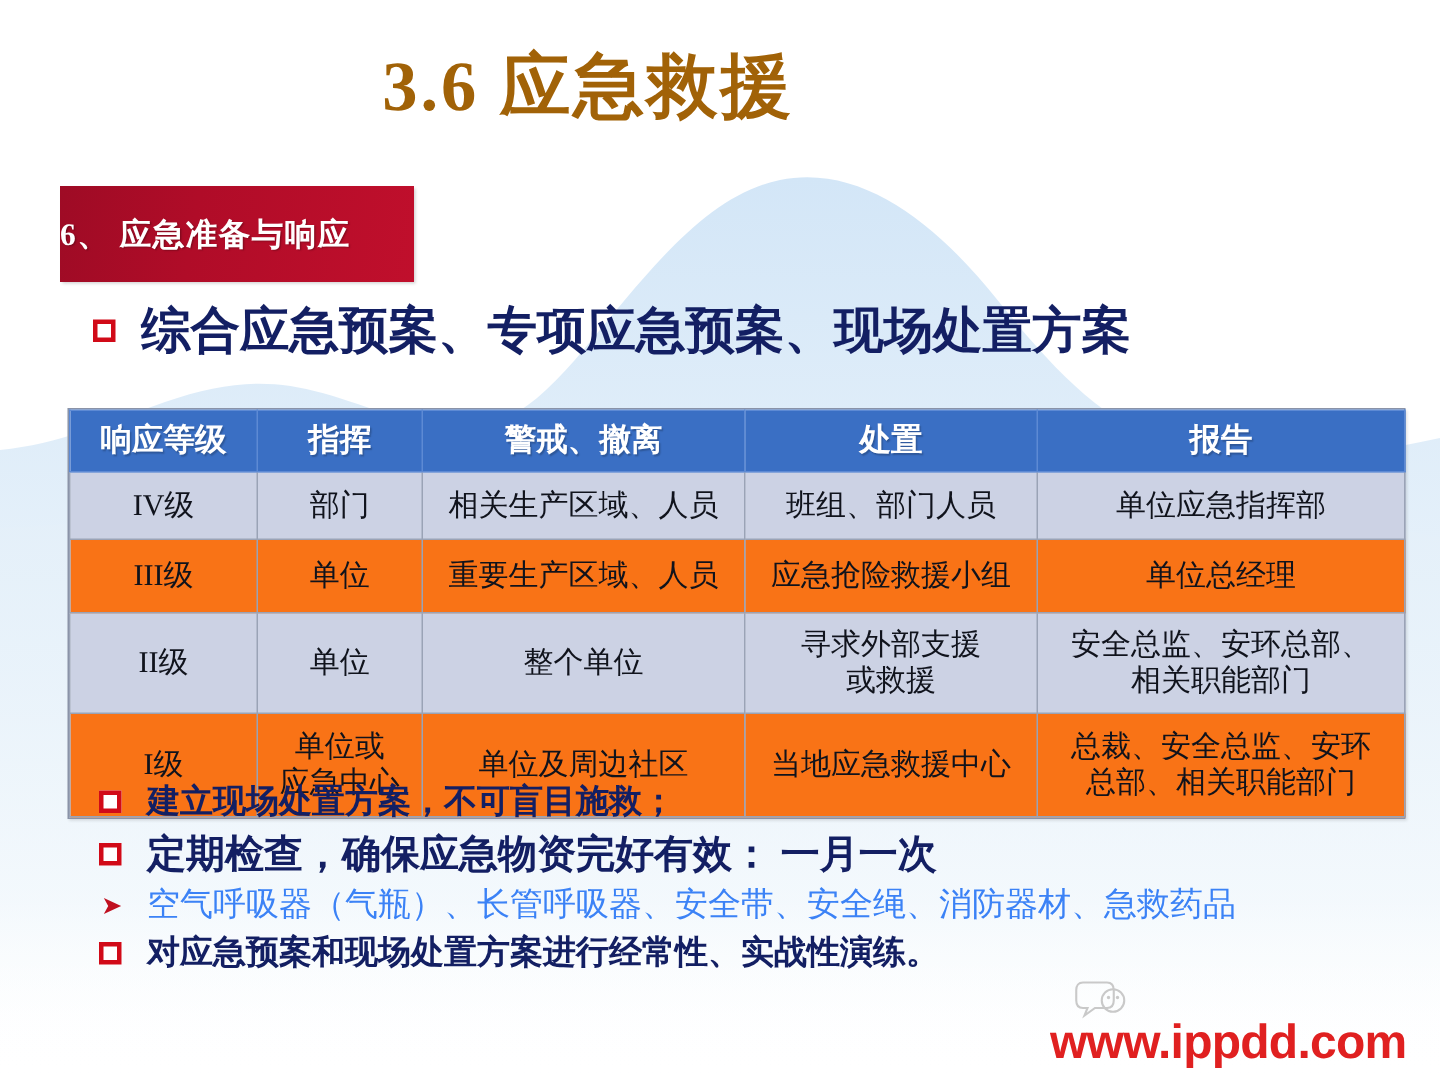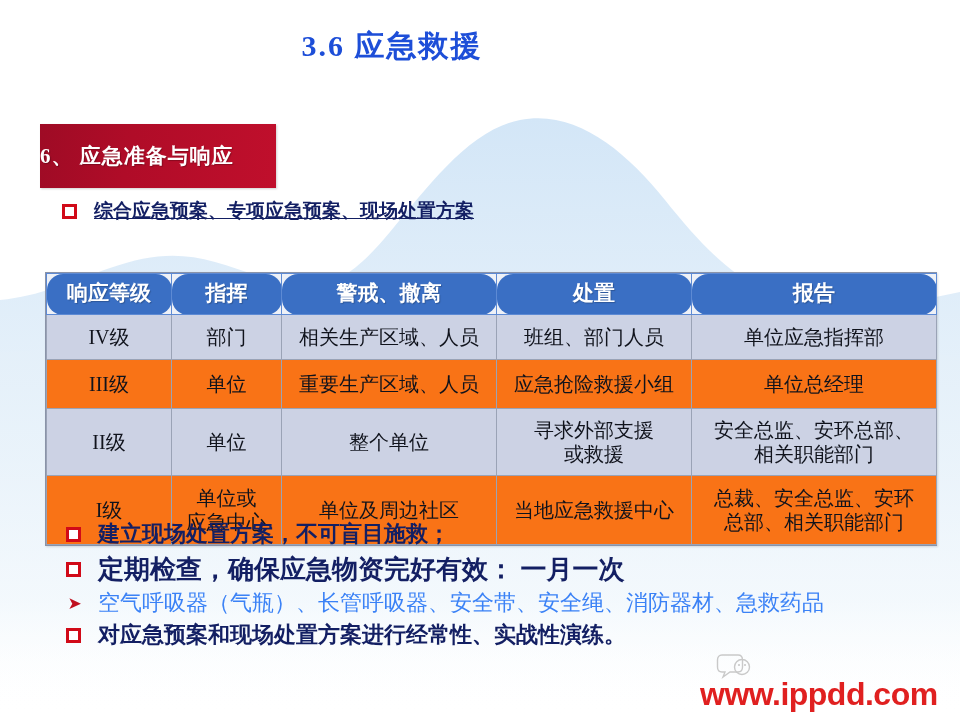--- a/index.html
+++ b/index.html
@@ -33,24 +33,24 @@
     pointer-events: none;
   }
 
   
   #title {
     position: absolute;
     left: 0;
     top: 26px;
     width: 784px;
     text-align: center;
-    font-size: 30px;
+    font-size: 47px;
     font-weight: bold;
     letter-spacing: 2px;
-    color: #1d4ed8;
+    color: #a16207;
     font-family: "Liberation Serif", "DejaVu Serif", serif;
     white-space: nowrap;
   }
 
   
   #banner {
     position: absolute;
     left: 40px;
     top: 124px;
     width: 236px;
@@ -101,21 +101,21 @@
     color: #131f63;
     font-weight: bold;
     font-family: "Liberation Serif", "DejaVu Serif", serif;
   }
   .bullet-text.light {
     font-weight: normal;
     color: #3b82f6;
   }
 
   #b-top-1 { left: 62px; top: 198px; }
-  #b-top-1 .bullet-text { font-size: 19px; text-decoration: underline; }
+  #b-top-1 .bullet-text { font-size: 33px; }
   #b-top-2 { left: 62px; top: 234px; }
   #b-top-2 .bullet-text { font-size: 25px; }
 
   #b-bot-1 { left: 66px; top: 519px; }
   #b-bot-1 .bullet-text { font-size: 22px; }
   #b-bot-2 { left: 66px; top: 552px; }
   #b-bot-2 .bullet-text { font-size: 26px; }
   #b-bot-3 { left: 66px; top: 588px; }
   #b-bot-3 .bullet-text { font-size: 22px; margin-left: 15px; }
   #b-bot-4 { left: 66px; top: 620px; }
@@ -147,21 +147,20 @@
     line-height: 1.22;
   }
   table.resp-table thead th {
     background: #3a6fc4;
     color: #ffffff;
     font-size: 21px;
     font-weight: bold;
     height: 36px;
     border-color: #5d8ad4;
     text-shadow: 1px 1px 1px rgba(0,0,0,0.22);
-    border-radius: 16px;
   }
   table.resp-table tbody td {
     font-size: 20px;
     font-weight: normal;
   }
   tr.band-a td { background: #ccd2e4; }
   tr.band-b td { background: #f97316; }
 
   .col-lv  { width: 125px; }
   .col-cmd { width: 110px; }

